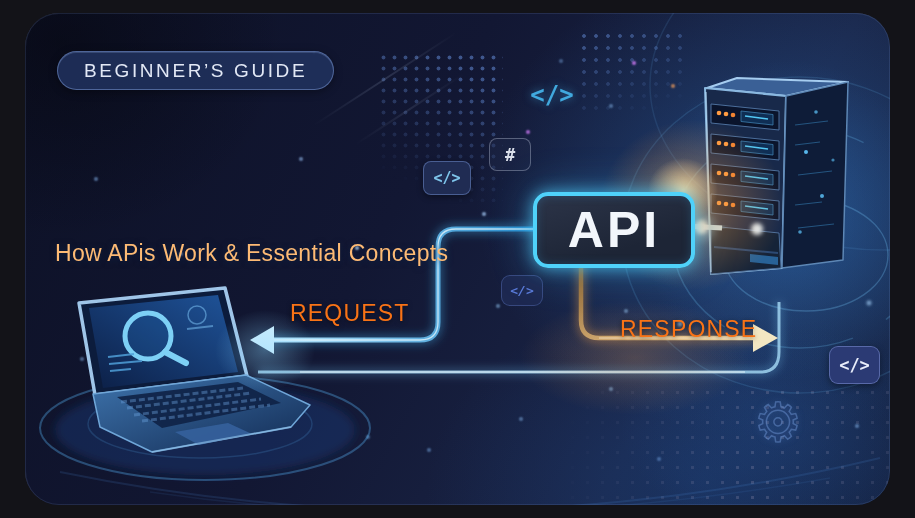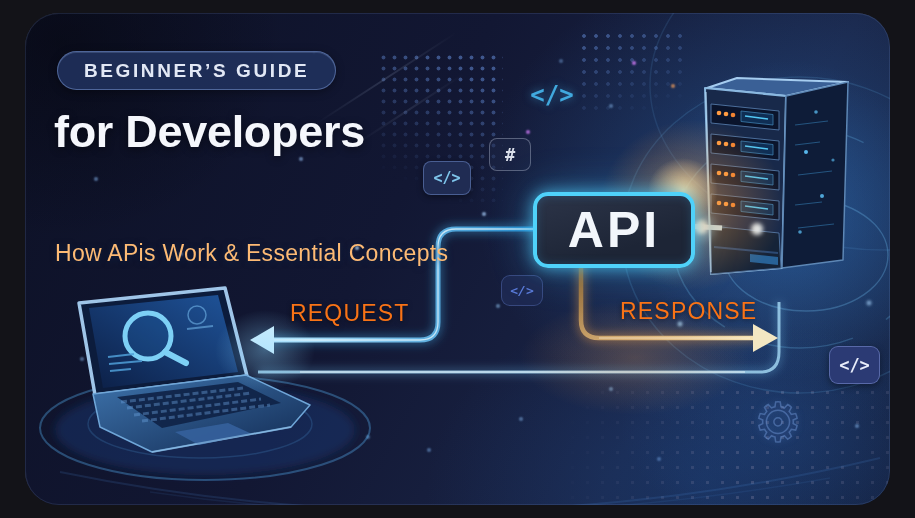--- a/index.html
+++ b/index.html
@@ -81,21 +81,21 @@
   .streak-b{left:320px;top:95px;width:130px;transform:rotate(-33deg);opacity:.7;}
   
   .art{position:absolute;left:-25px;top:-13px;width:915px;height:518px;}
   
   .badge{
     position:absolute;left:57px;top:51px;height:37px;padding:0 26px;z-index:40;
     display:flex;align-items:center;border-radius:20px;
     background:rgba(33,50,95,.85);
     border:1.5px solid rgba(120,150,210,.55);
     box-shadow:0 2px 8px rgba(0,0,0,.35), inset 0 1px 0 rgba(180,205,255,.18);
-    color:#e2e8f5;font-size:19px;font-weight:700;letter-spacing:2.6px;
+    color:#e2e8f5;font-size:19px;font-weight:400;letter-spacing:2.6px;
   }
   .title{
     position:absolute;left:54px;top:104px;z-index:40;color:#f5f7fc;
     font-size:45px;font-weight:700;line-height:55px;letter-spacing:-.3px;
     text-shadow:0 2px 8px rgba(0,0,0,.45);
   }
   .subtitle{
     position:absolute;left:55px;top:240px;z-index:40;color:#fdba74;
     font-size:23px;font-weight:500;letter-spacing:.3px;
     text-shadow:0 1px 6px rgba(10,40,80,.6);
@@ -107,21 +107,21 @@
     background:linear-gradient(165deg,#2c3448 0%,#1d2536 70%);
     box-shadow:0 0 16px rgba(80,205,250,.75), 0 0 40px rgba(70,190,245,.35),
                inset 0 0 10px rgba(60,160,220,.25);
     color:#f2f6fb;font-size:50px;font-weight:700;letter-spacing:3px;
   }
   .flow-label{
     position:absolute;z-index:40;color:#f97316;font-size:23px;font-weight:400;
     letter-spacing:1.2px;text-shadow:0 1px 5px rgba(0,0,0,.55);
   }
   .label-request{left:290px;top:300px;}
-  .label-response{left:620px;top:298px;}
+  .label-response{left:620px;top:316px;}
   
   .mini{position:absolute;display:flex;align-items:center;justify-content:center;z-index:35;
     font-family:"DejaVu Sans Mono", monospace;font-weight:700;}
   .icon-code-free{left:530px;top:80px;width:44px;height:30px;color:#41a9de;font-size:24px;
     text-shadow:0 0 8px rgba(70,180,235,.55);}
   .icon-hash{left:489px;top:138px;width:40px;height:31px;border-radius:8px;
     border:1.5px solid rgba(205,215,235,.35);background:rgba(35,45,80,.30);
     color:#d9dee9;font-size:17px;}
   .icon-code-left{left:423px;top:161px;width:46px;height:32px;border-radius:8px;
     background:#202c53;border:1px solid rgba(125,155,225,.45);
@@ -316,21 +316,20 @@
   <div class="glow glow-reqhead"></div>
 </div>
 
 <div class="panel-stroke"></div>
 
 <div class="badge">
   <span>BEGINNER’S GUIDE</span>
 </div>
 
 <div class="title">
-  <div>for Developers</div>
 </div>
 
 <div class="subtitle">How APis Work &amp; Essential Concepts</div>
 
 <div class="api-box">
   <span>API</span>
 </div>
 
 <div class="flow-label label-request">REQUEST</div>
 <div class="flow-label label-response">RESPONSE</div>

